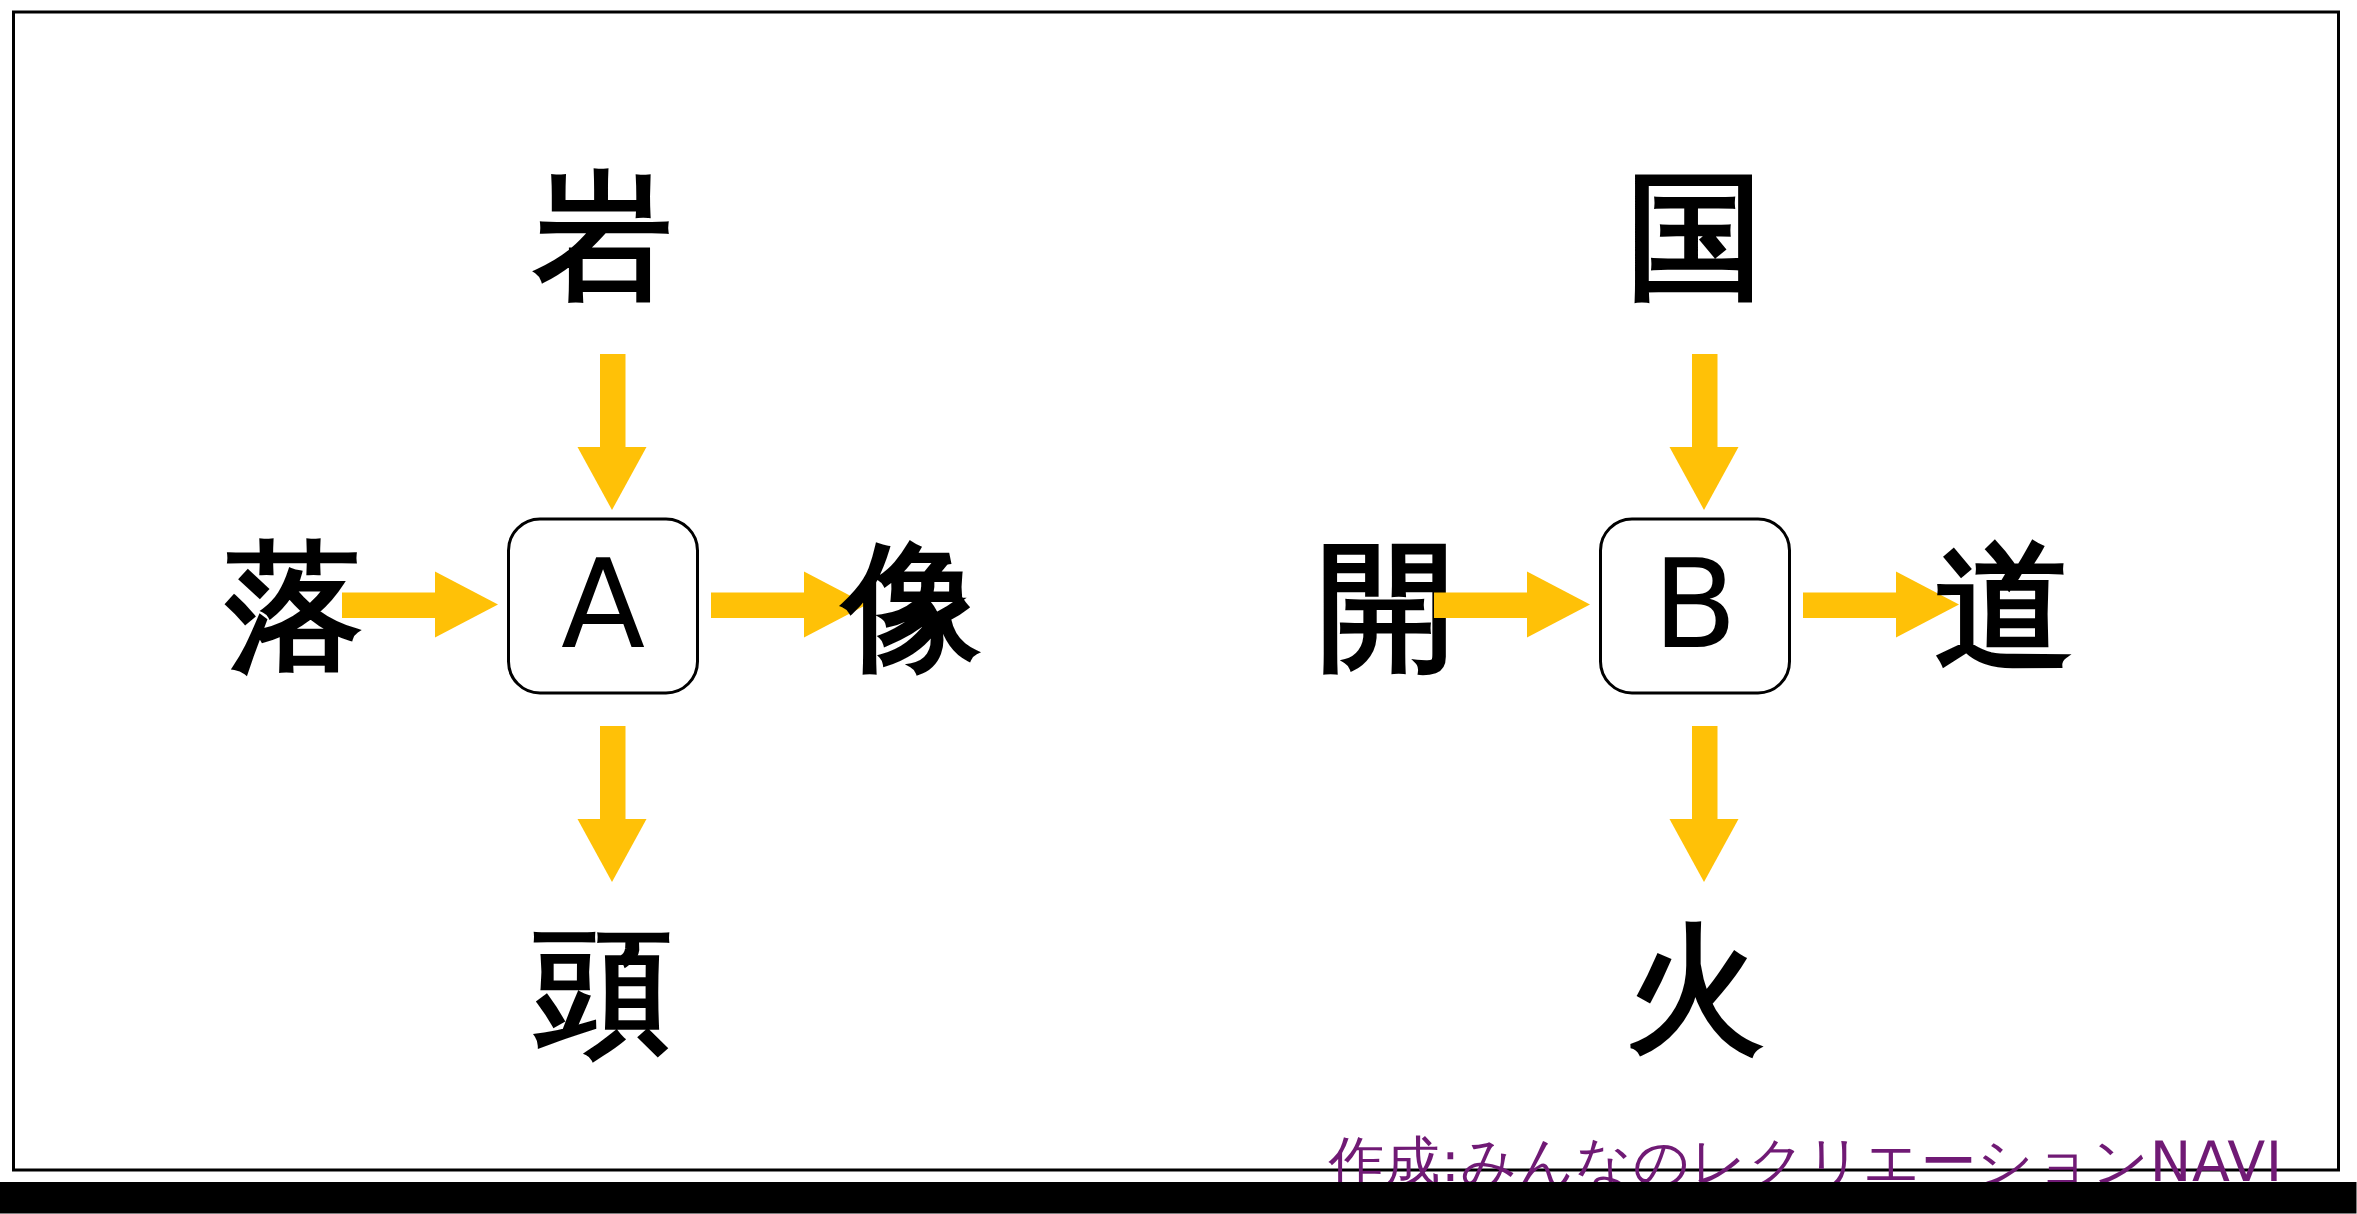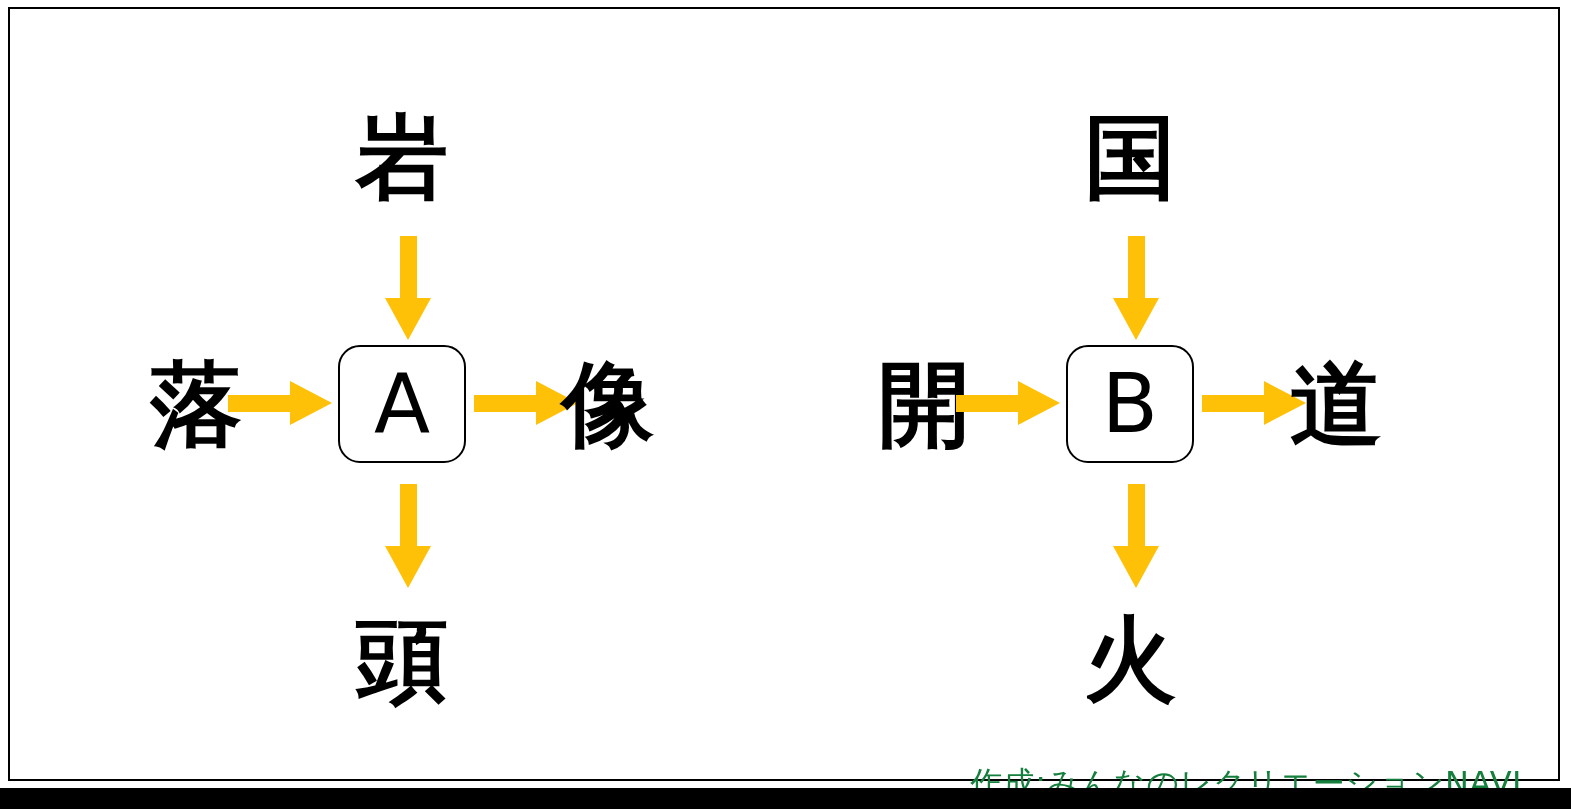--- a/index.html
+++ b/index.html
@@ -138,26 +138,25 @@
   }
   .arrow-left-in   { left: 136px; top: 287px; width: 104px; height: 45px; }
   .arrow-right-out { left: 382px; top: 287px; width: 104px; height: 45px; }
 
   
   .credit {
     position: absolute;
     right: 36px;
     top: 741px;
     font-family: "DejaVu Sans", "Liberation Sans", sans-serif;
-    font-size: 32px;
+    font-size: 37px;
     font-weight: 400;
-    color: #15803d;
+    color: #701a75;
     white-space: nowrap;
     letter-spacing: 0.5px;
-    margin-top: 12px;
   }
 </style>
 </head>
 <body>
 
 <div id="slide">
 
   <div class="frame-border">
 
     <div class="group" id="group-a">

